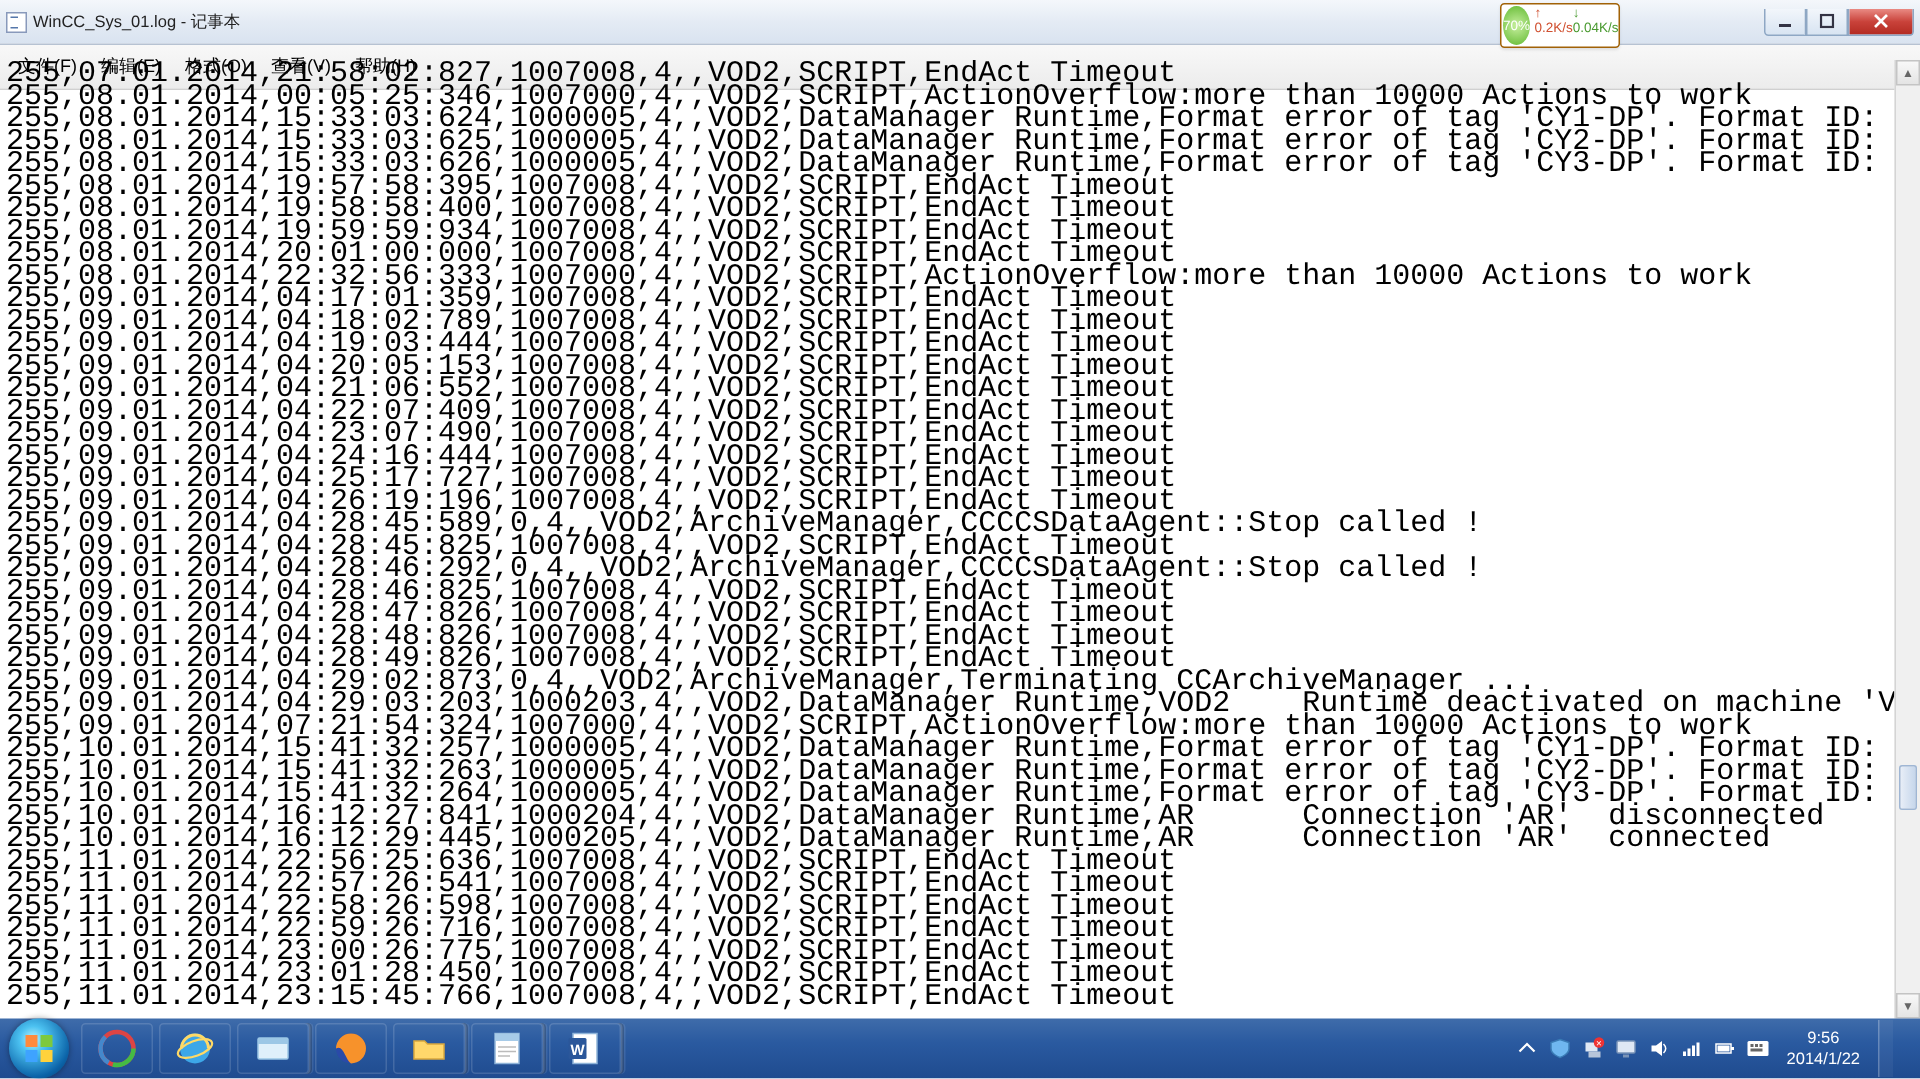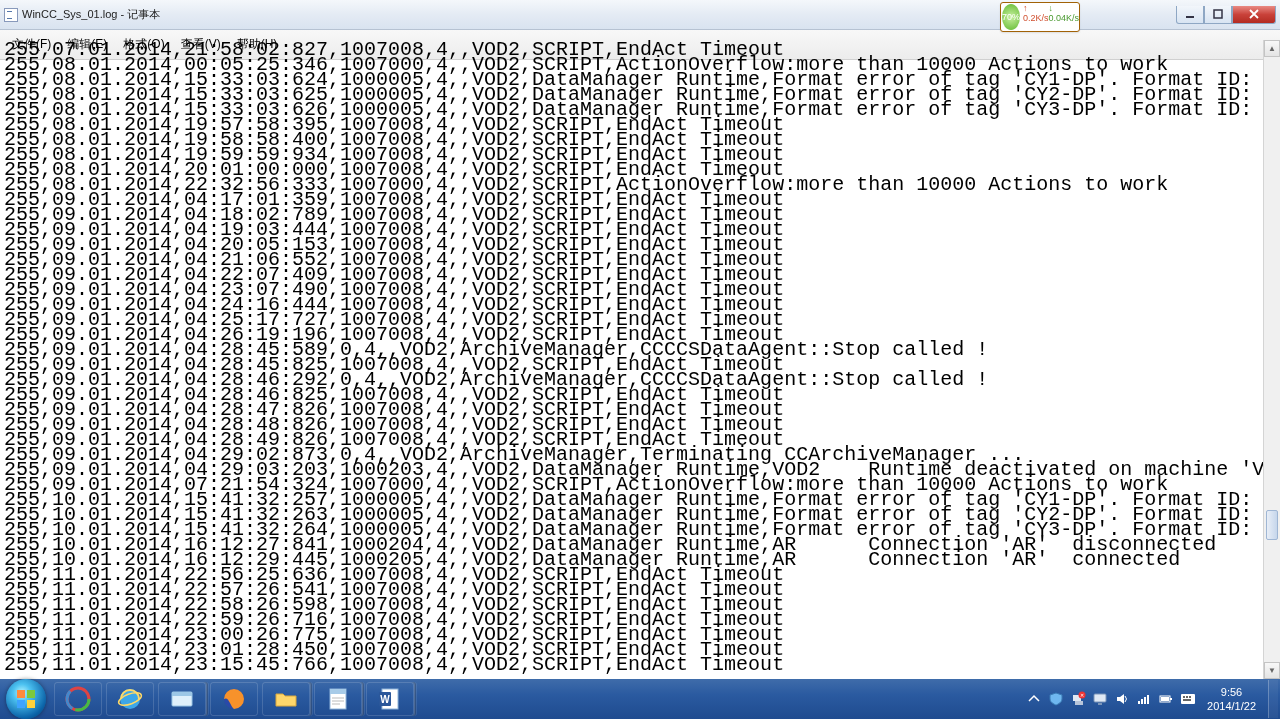--- a/index.html
+++ b/index.html
@@ -149,21 +149,21 @@
     display:flex;align-items:center;justify-content:center;
     position:relative;
   }
   .task-btn.grouped{
     box-shadow:1px 0 0 rgba(255,255,255,.15),2px 0 0 rgba(0,0,0,.2),3px 0 0 rgba(255,255,255,.1);
   }
   .tray{
     margin-left:auto;
     display:flex;
     align-items:center;
-    padding-right:2px;
+    padding-right:18px;
     color:#fff;
     font-size:11px;
   }
   .tray-icon{width:16px;height:16px;margin:0 3px;}
   .clock{ text-align:center; line-height:14px; padding:0 8px;}
   .showdesk{width:10px;height:38px;border-left:1px solid rgba(255,255,255,.25);margin-left:4px;background:rgba(255,255,255,0.05);}
 
   
   .netmeter{
     position:absolute;

